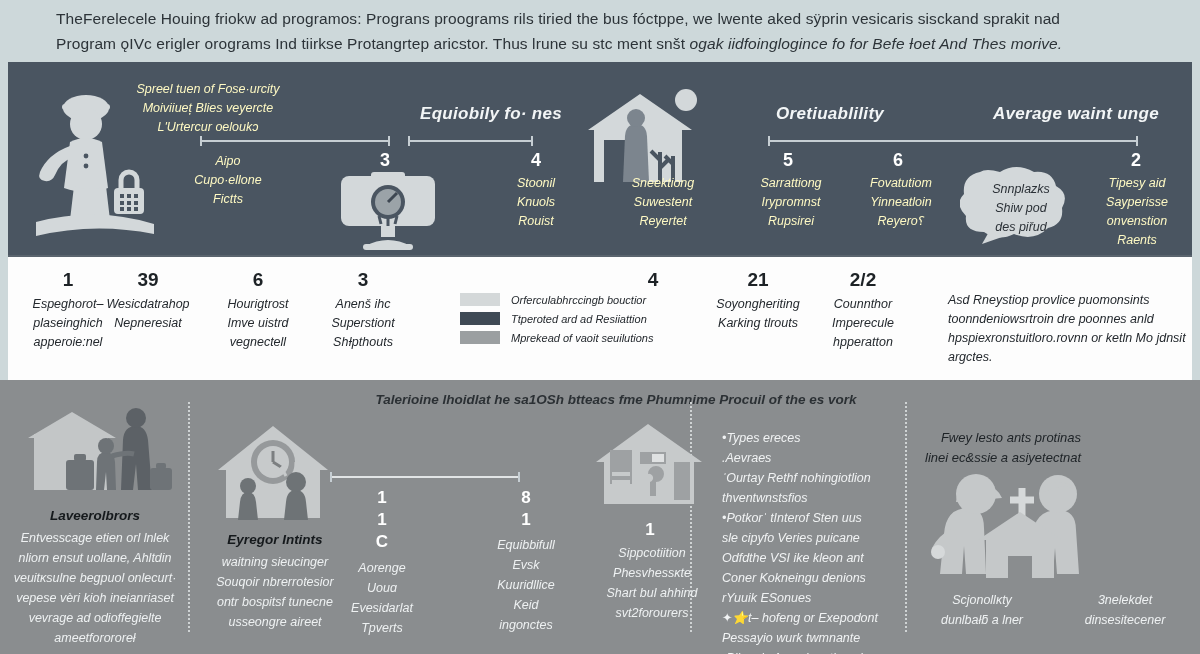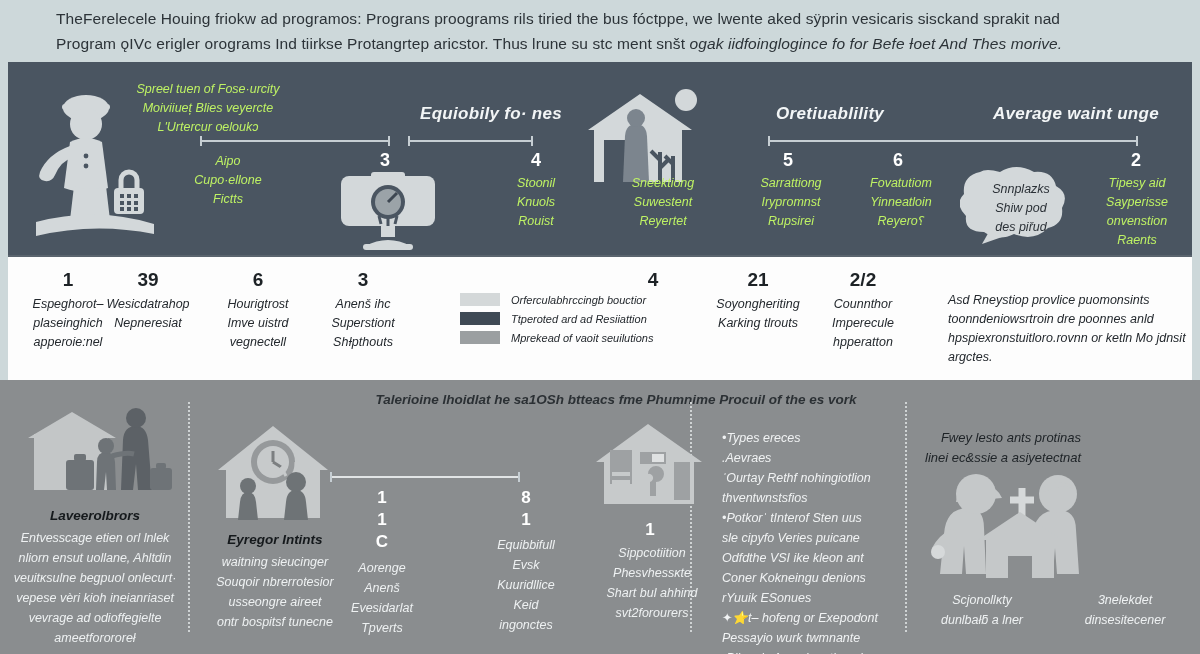--- a/index.html
+++ b/index.html
@@ -37,21 +37,21 @@
     position:absolute;left:0px;top:380px;width:1200px;height:274px;
     background:#8a8d8f;
   }
 
   
   .dk-head{
     position:absolute;color:#f2f5f6;font-size:17px;font-style:italic;
     font-weight:700;letter-spacing:.3px;white-space:nowrap;
   }
   .dk-sub{
-    position:absolute;color:#bef264;font-size:12.5px;font-style:italic;
+    position:absolute;color:#fef9c3;font-size:12.5px;font-style:italic;
     line-height:19px;text-align:center;white-space:nowrap;
   }
   .dk-num{
     position:absolute;color:#ffffff;font-size:18px;font-weight:700;
     text-align:center;width:60px;
   }
   .axis{
     position:absolute;height:2px;background:#c6ced3;
   }
   .axis::before,.axis::after{
@@ -351,32 +351,32 @@
         <circle cx="40" cy="66" r="8" fill="#6e7376"></circle>
         <path d="M88 70 q9 0 10 12 l2 18 h-24 l2 -18 q1 -12 10 -12z" fill="#6e7376"></path>
         <circle cx="88" cy="62" r="10" fill="#6e7376"></circle>
         <path d="M78 56 l-5 -9 M88 52 l0 -10 M98 56 l5 -9" stroke="#c7cacb" stroke-width="3"></path>
       </svg>
     </div>
     <div class="gb-bold" style="left:205px;top:152px;width:140px;">Eyregor Intints</div>
     <div class="gb-body" style="left:195px;top:172px;width:160px;">
       <div>waitning sieucinger</div>
       <div>Souqoir nbrerrotesior</div>
+      <div>ontr bospitsf tunecne</div>
       <div>usseongre aireet</div>
-      <div>ontr bospitsf tunecne</div>
     </div>
 
     <div class="axis" style="left:330px;top:96px;width:190px;background:#e2e5e6;"></div>
 
     <div class="gb-num" style="left:352px;top:108px;">1</div>
     <div class="gb-num" style="left:352px;top:130px;">1</div>
     <div class="gb-num" style="left:352px;top:152px;">C</div>
     <div class="gb-body" style="left:342px;top:178px;width:80px;">
       <div>Aorenge</div>
-      <div>Anenš</div>
+      <div>Uouɑ</div>
       <div>Evesidarlat</div>
       <div>Tpverts</div>
     </div>
 
     <div class="gb-num" style="left:496px;top:108px;">8</div>
     <div class="gb-num" style="left:496px;top:130px;">1</div>
     <div class="gb-body" style="left:486px;top:155px;width:80px;">
       <div>Equibbifull</div>
       <div>Evsk</div>
       <div>Kuuridllice</div>

